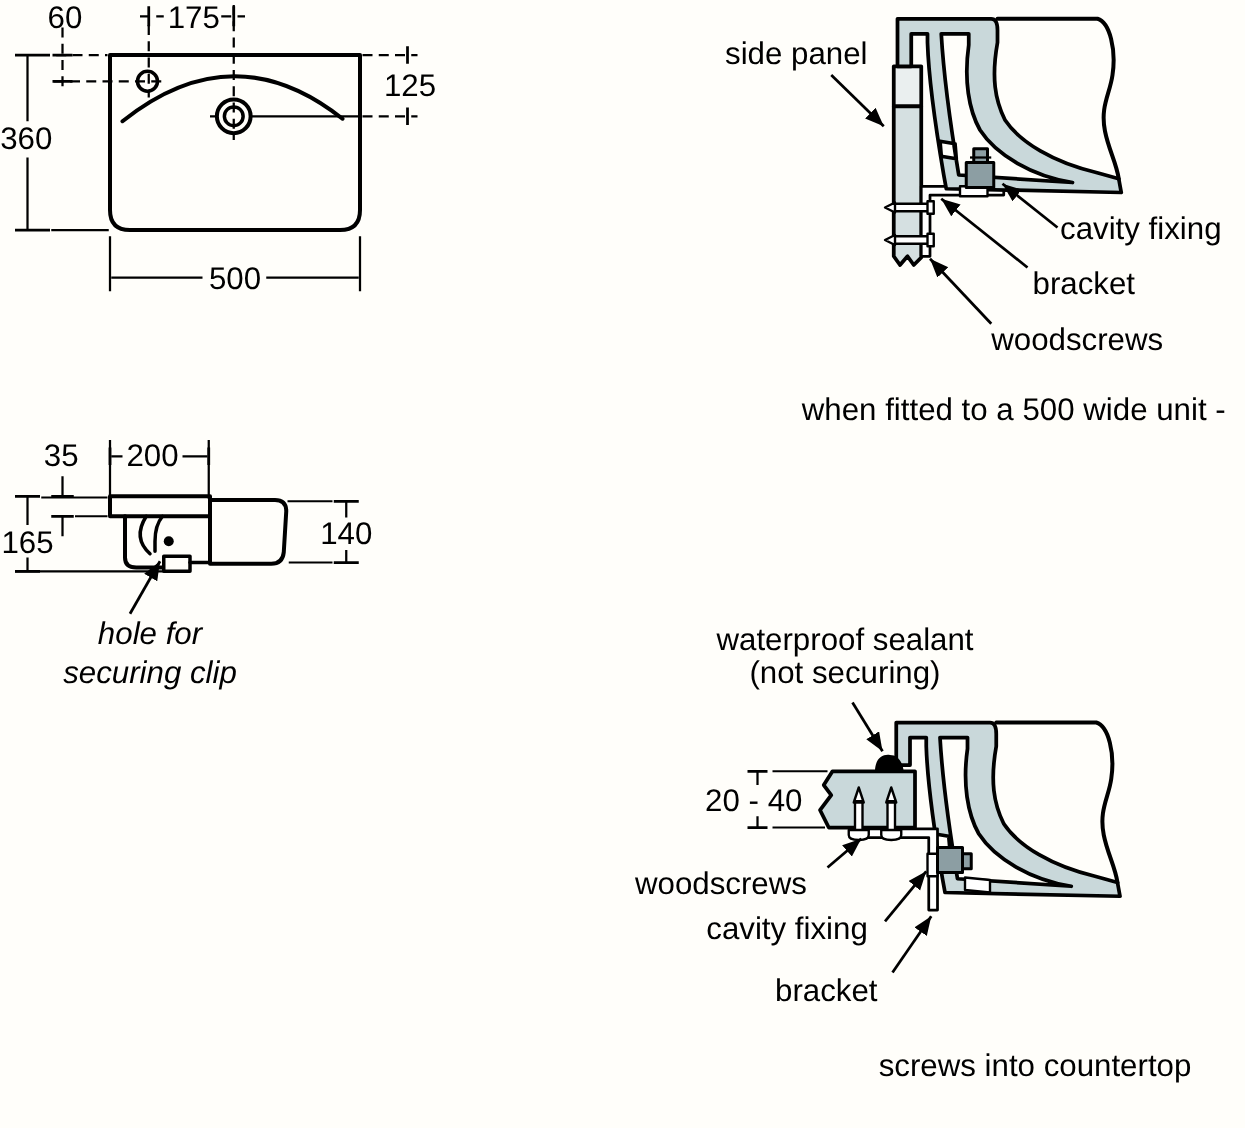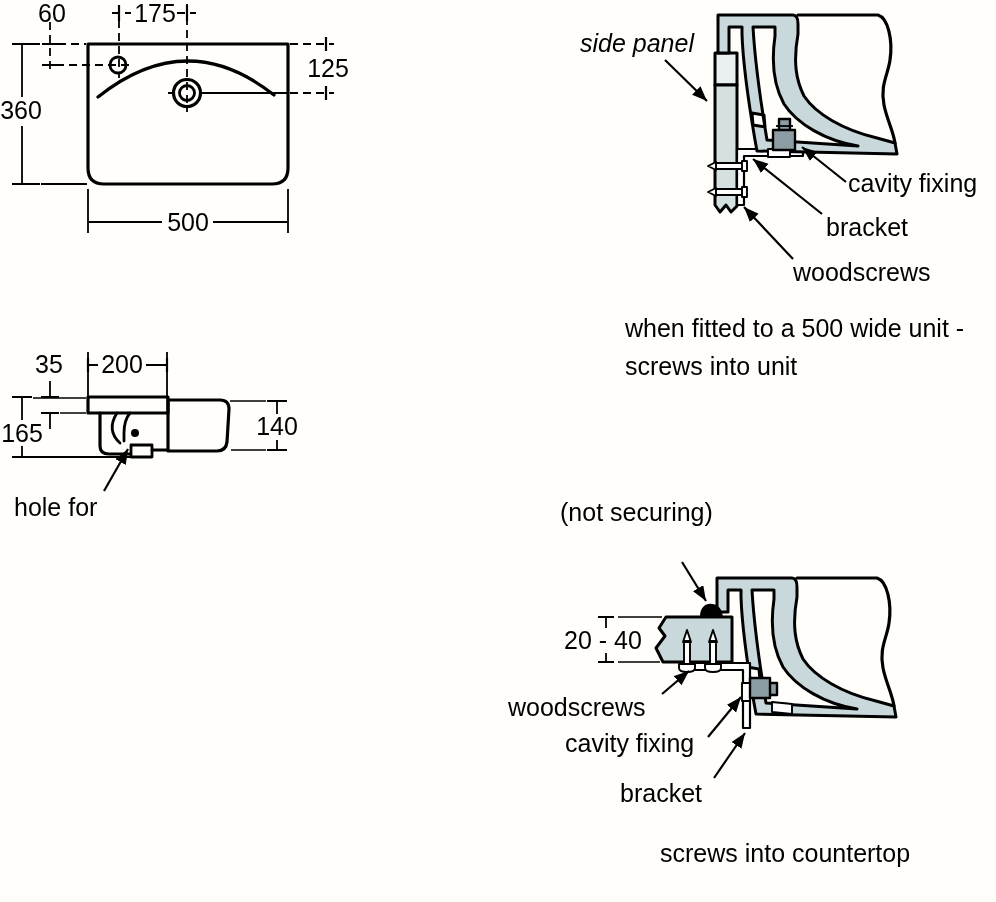--- a/index.html
+++ b/index.html
@@ -18,21 +18,21 @@
   .t6 {stroke:#000;stroke-width:1.6;fill:none;}
   .t2 {stroke:#000;stroke-width:2.2;fill:none;}
   .o  {stroke:#000;stroke-width:3.2;fill:none;stroke-linecap:round;stroke-linejoin:round;}
   .o2 {stroke:#000;stroke-width:2.8;fill:none;stroke-linecap:round;stroke-linejoin:round;}
   .s  {stroke:#000;stroke-width:3;stroke-linejoin:round;}
   .w  {fill:#fff;stroke:#000;stroke-width:1.9;stroke-linejoin:round;}
   .w2 {fill:#fff;stroke:#000;stroke-width:2.2;stroke-linejoin:round;}
   .blk{stroke:#000;stroke-width:2.4;stroke-linejoin:round;}
   .arr{stroke:#000;stroke-width:2.2;fill:none;marker-end:url(#ah);}
   .lbl{position:absolute;color:#000;font-size:25px;line-height:1.05;white-space:nowrap;}
-  .ctr{white-space:normal;}
+  .ctr{text-align:center;white-space:normal;}
 </style>
 </head>
 <body>
 
 <svg id="canvas" width="996" height="902" viewBox="0 0 996 902" xmlns="http://www.w3.org/2000/svg">
   <defs>
     <marker id="ah" markerUnits="userSpaceOnUse" markerWidth="18" markerHeight="14" refX="15" refY="6" orient="auto">
       <path d="M0,0 L15,6 L0,12 Z" fill="#000"></path>
     </marker>
   </defs>
@@ -159,35 +159,36 @@
       <path class="t6" d="M618,617 H662 M618,662 H660"></path>
     </g>
     <path class="arr" d="M682,562 L706,601"></path>
     <path class="arr" d="M662,694 L689,671"></path>
     <path class="arr" d="M708,737 L741,697"></path>
     <path class="arr" d="M714,778 L745,733"></path>
     <text x="603" y="649">20 - 40</text>
   </g>
 </svg>
 
-<div class="lbl" style="left:580px;top:30px;font-style:italic;">side panel</div>
+<div class="lbl" style="left:580px;top:30px;">side panel</div>
 <div class="lbl" style="left:848px;top:170px;">cavity fixing</div>
 <div class="lbl" style="left:826px;top:214px;">bracket</div>
 <div class="lbl" style="left:793px;top:259px;">woodscrews</div>
 
 <div class="lbl ctr" style="left:625px;top:309px;width:372px;line-height:38px;">
   <span style="display:block">when fitted to a 500 wide unit -</span>
-  <span style="display:block">screws into unit</span>
 </div>
 
-<div class="lbl ctr" style="left:14px;top:492px;width:176px;line-height:31px;">
+<div class="lbl ctr" style="left:32px;top:492px;width:176px;line-height:31px;font-style:italic;">
   <span style="display:block">hole for</span>
+  <span style="display:block">securing clip</span>
 </div>
 
 <div class="lbl ctr" style="left:560px;top:499px;width:232px;line-height:26px;">
+  <span style="display:block">waterproof sealant</span>
   <span style="display:block">(not securing)</span>
 </div>
 
 <div class="lbl" style="left:508px;top:694px;">woodscrews</div>
 <div class="lbl" style="left:565px;top:730px;">cavity fixing</div>
 <div class="lbl" style="left:620px;top:780px;">bracket</div>
 
 <div class="lbl ctr" style="left:660px;top:835px;width:336px;line-height:37px;">
   <span style="display:block">screws into countertop</span>
 </div>

